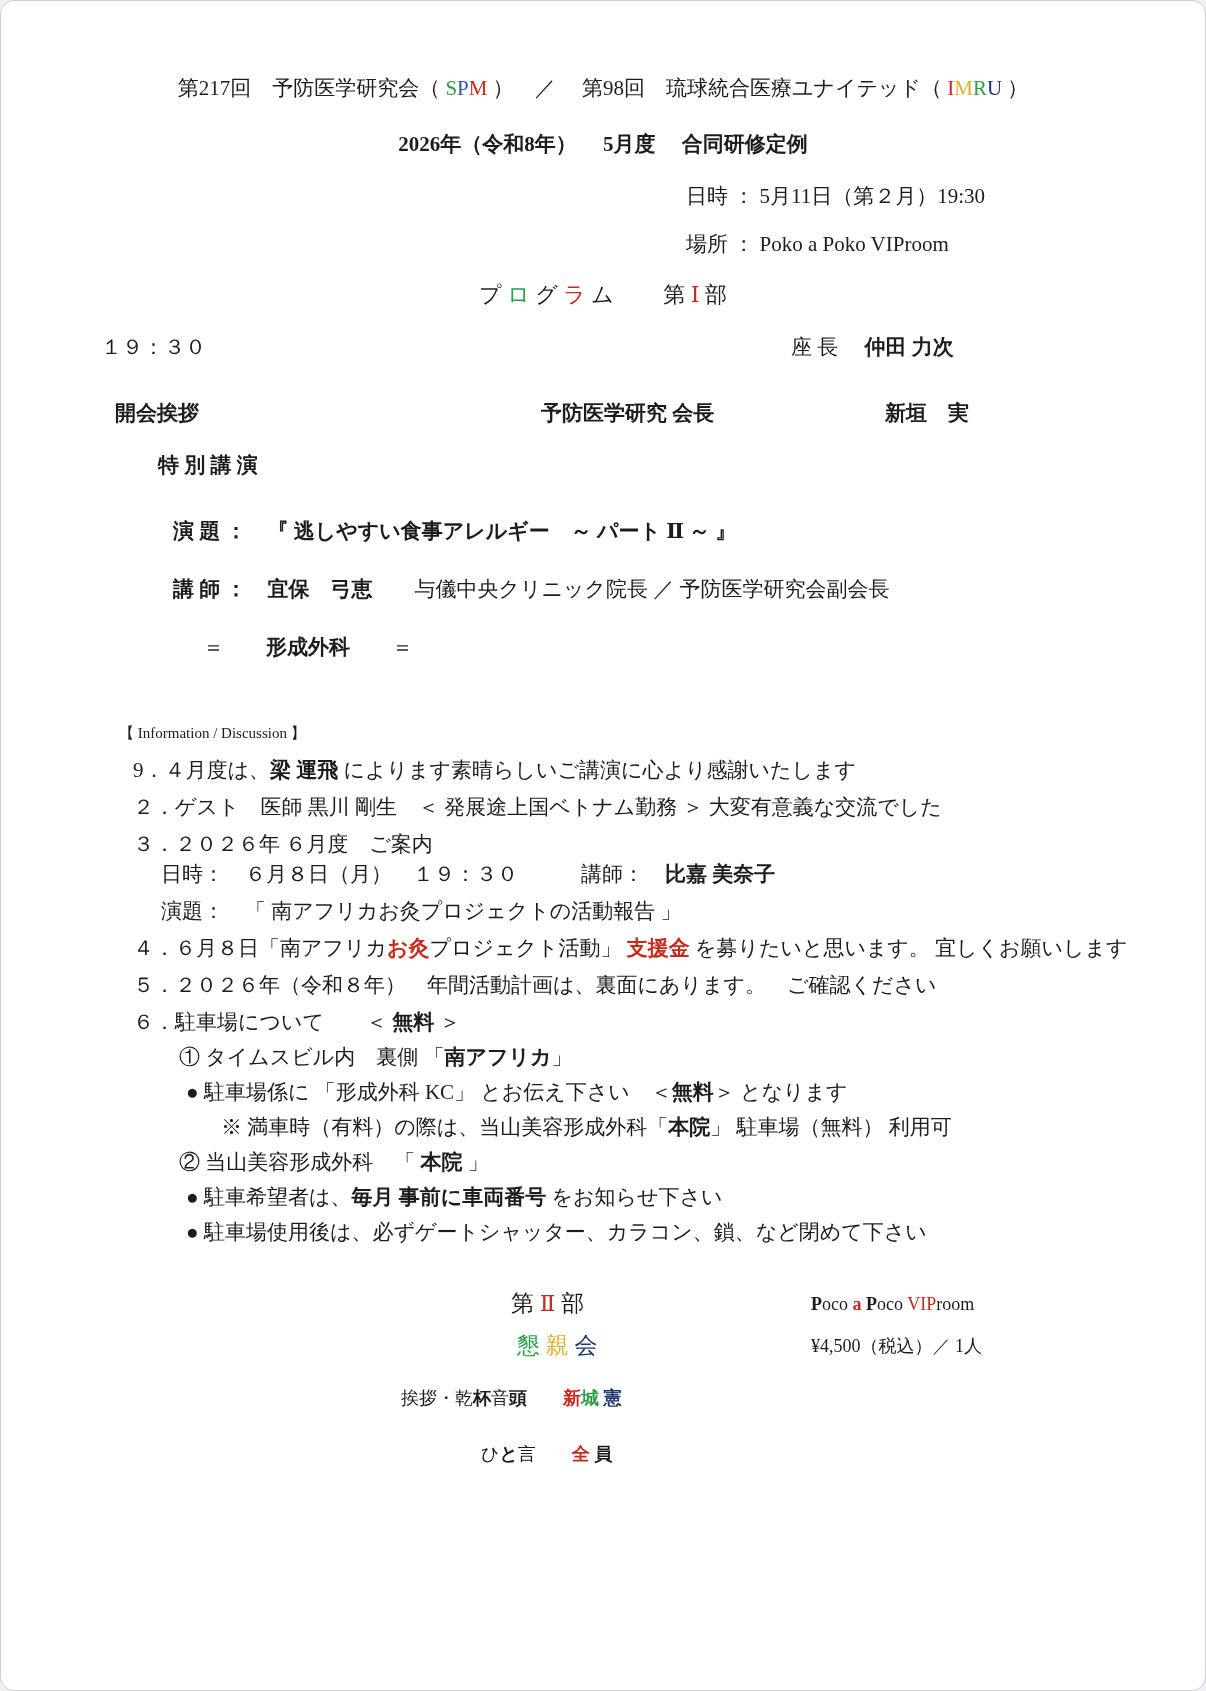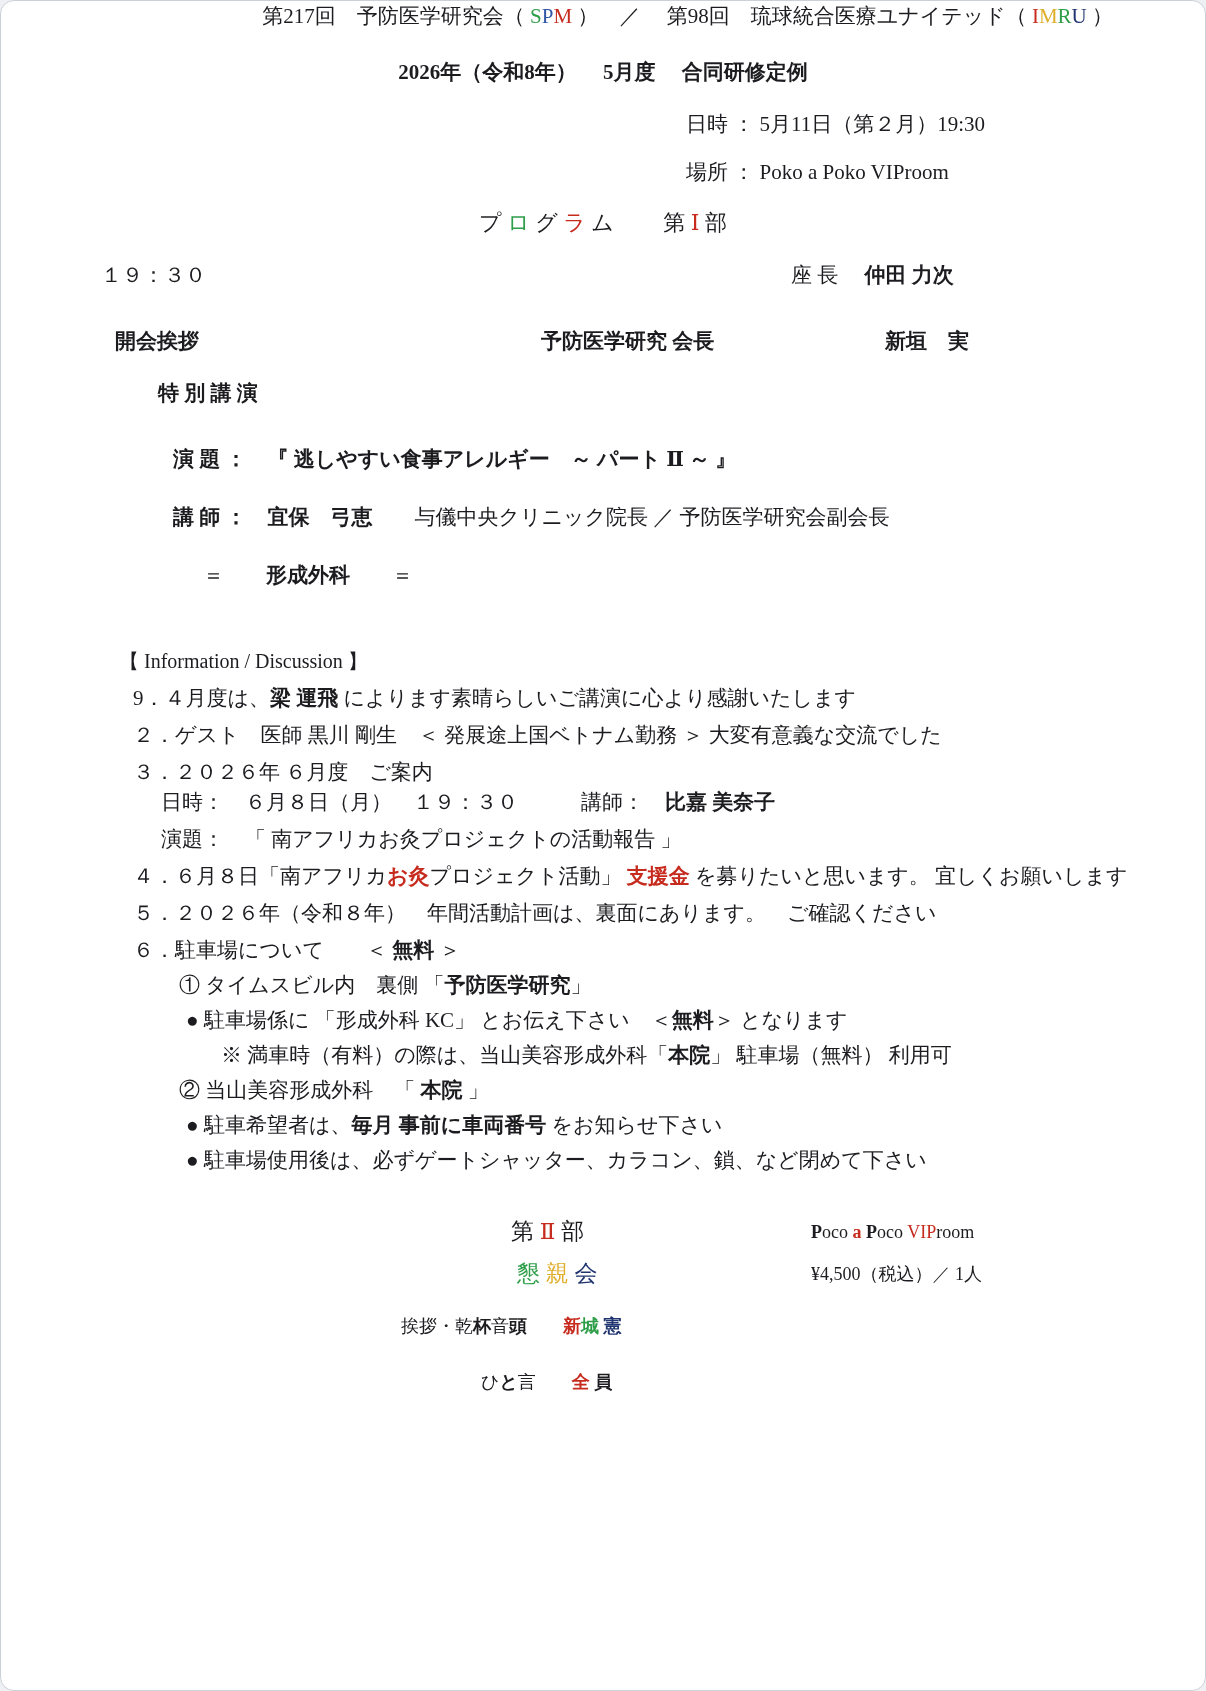--- a/index.html
+++ b/index.html
@@ -14,32 +14,32 @@
   .row .at{position:absolute;white-space:nowrap;}
   .center{text-align:center;}
   .bold{font-weight:bold;}
   .ul{text-underline-offset:4px;}
   .c-red{color:#c62b1e;}
   .c-green{color:#2f9e49;}
   .c-blue{color:#2f56a5;}
   .c-navy{color:#1f3470;}
   .c-gold{color:#dfae2a;}
 
-  .title{height:30px;line-height:30px;text-align:right;}
+  .title{padding-top:72px;height:30px;line-height:30px;}
   .subtitle{margin-top:26px;height:30px;line-height:30px;font-weight:bold;}
   .meta{margin-top:22px;margin-left:593px;}
   .meta .mline{height:30px;line-height:30px;white-space:nowrap;}
   .meta .mline + .mline{margin-top:18px;}
   .program-head{margin-top:21px;height:30px;line-height:30px;font-size:22px;}
   .mt22{margin-top:22px;} .mt20{margin-top:36px;} .mt36{margin-top:36px;}
   .mt28{margin-top:28px;} .mt58{margin-top:56px;} .mt16{margin-top:16px;}
   .it{margin-top:7px;}
   .pk{margin-top:5px;}
   .info-size{font-size:21px;}
-  .info-head{font-size:20px;}
+  .info-head{font-size:15px;}
   .p2{font-size:18px;}
   .p2big{font-size:23px;}
 </style>
 </head>
 <body>
 
 <div class="page">
   <div class="doc">
 
     <div class="title center"><span>第217回　予防医学研究会（ </span><span class="c-green">S</span><span class="c-blue">P</span><span class="c-red">M</span><span> ）　／　 第98回　琉球統合医療ユナイテッド（ </span><span class="c-red">I</span><span class="c-gold">M</span><span class="c-green">R</span><span class="c-navy">U</span><span> ）</span></div>
@@ -102,21 +102,21 @@
       <span class="at" style="left:40px"><span>４．６月８日「南アフリカ</span><span class="c-red bold">お灸</span><span>プロジェクト活動」 </span><span class="c-red bold ul">支援金</span><span> を募りたいと思います。 宜しくお願いします</span></span>
     </div>
     <div class="row it info-size">
       <span class="at" style="left:40px"><span>５．２０２６年（令和８年）　年間活動計画は、裏面にあります。　ご確認ください</span></span>
     </div>
     <div class="row it info-size">
       <span class="at" style="left:40px"><span>６．駐車場について　　＜ </span><span class="bold">無料</span><span> ＞</span></span>
     </div>
 
     <div class="row mt16 pk info-size">
-      <span class="at" style="left:86px"><span>① タイムスビル内　裏側 「</span><span class="bold">予防医学研究</span><span>」</span></span>
+      <span class="at" style="left:86px"><span>① タイムスビル内　裏側 「</span><span class="bold">南アフリカ</span><span>」</span></span>
     </div>
     <div class="row pk info-size">
       <span class="at" style="left:93px"><span>● 駐車場係に 「形成外科 KC」 とお伝え下さい　＜</span><span class="bold">無料</span><span>＞ となります</span></span>
     </div>
     <div class="row pk info-size">
       <span class="at" style="left:128px"><span>※ 満車時（有料）の際は、当山美容形成外科「</span><span class="bold">本院</span><span>」 駐車場（無料） 利用可</span></span>
     </div>
     <div class="row pk info-size">
       <span class="at" style="left:86px"><span>② 当山美容形成外科　「 </span><span class="bold ul">本院</span><span> 」</span></span>
     </div>

